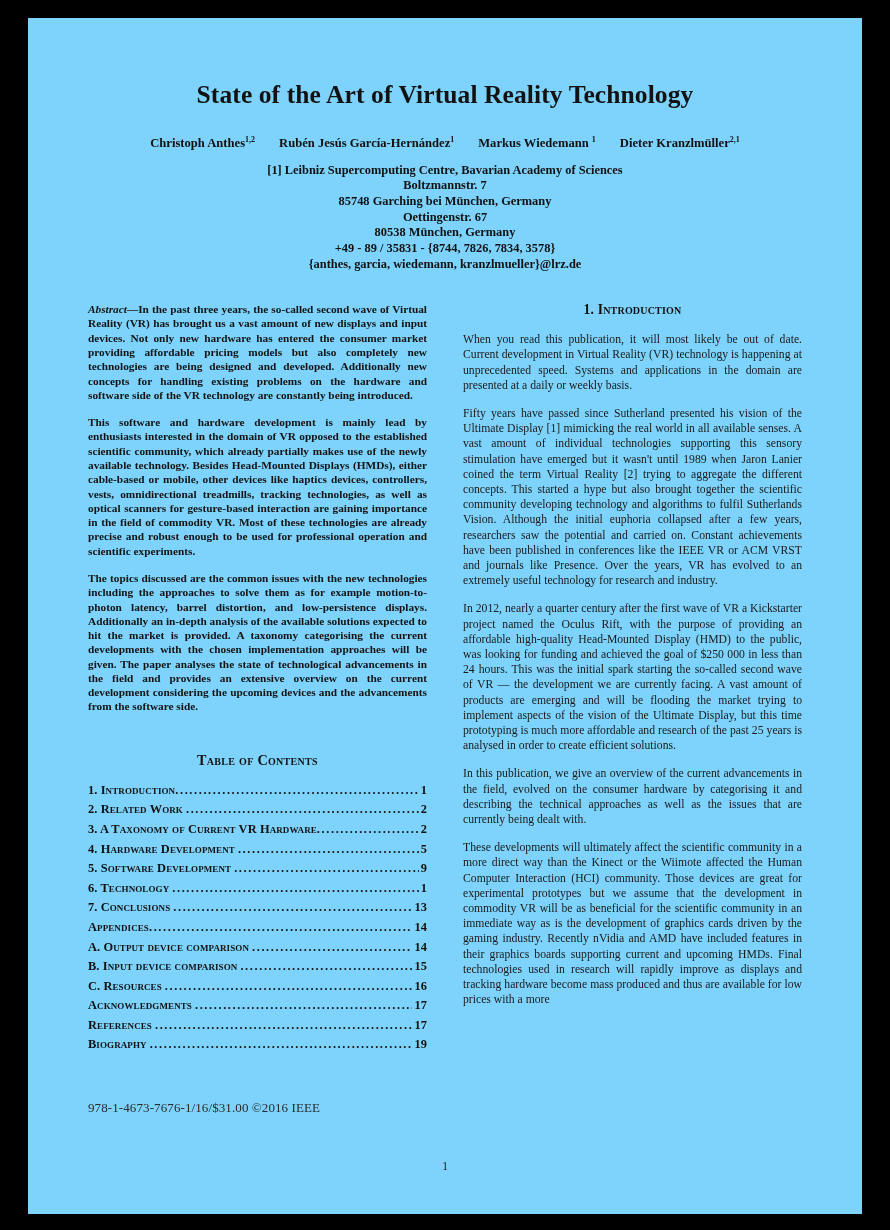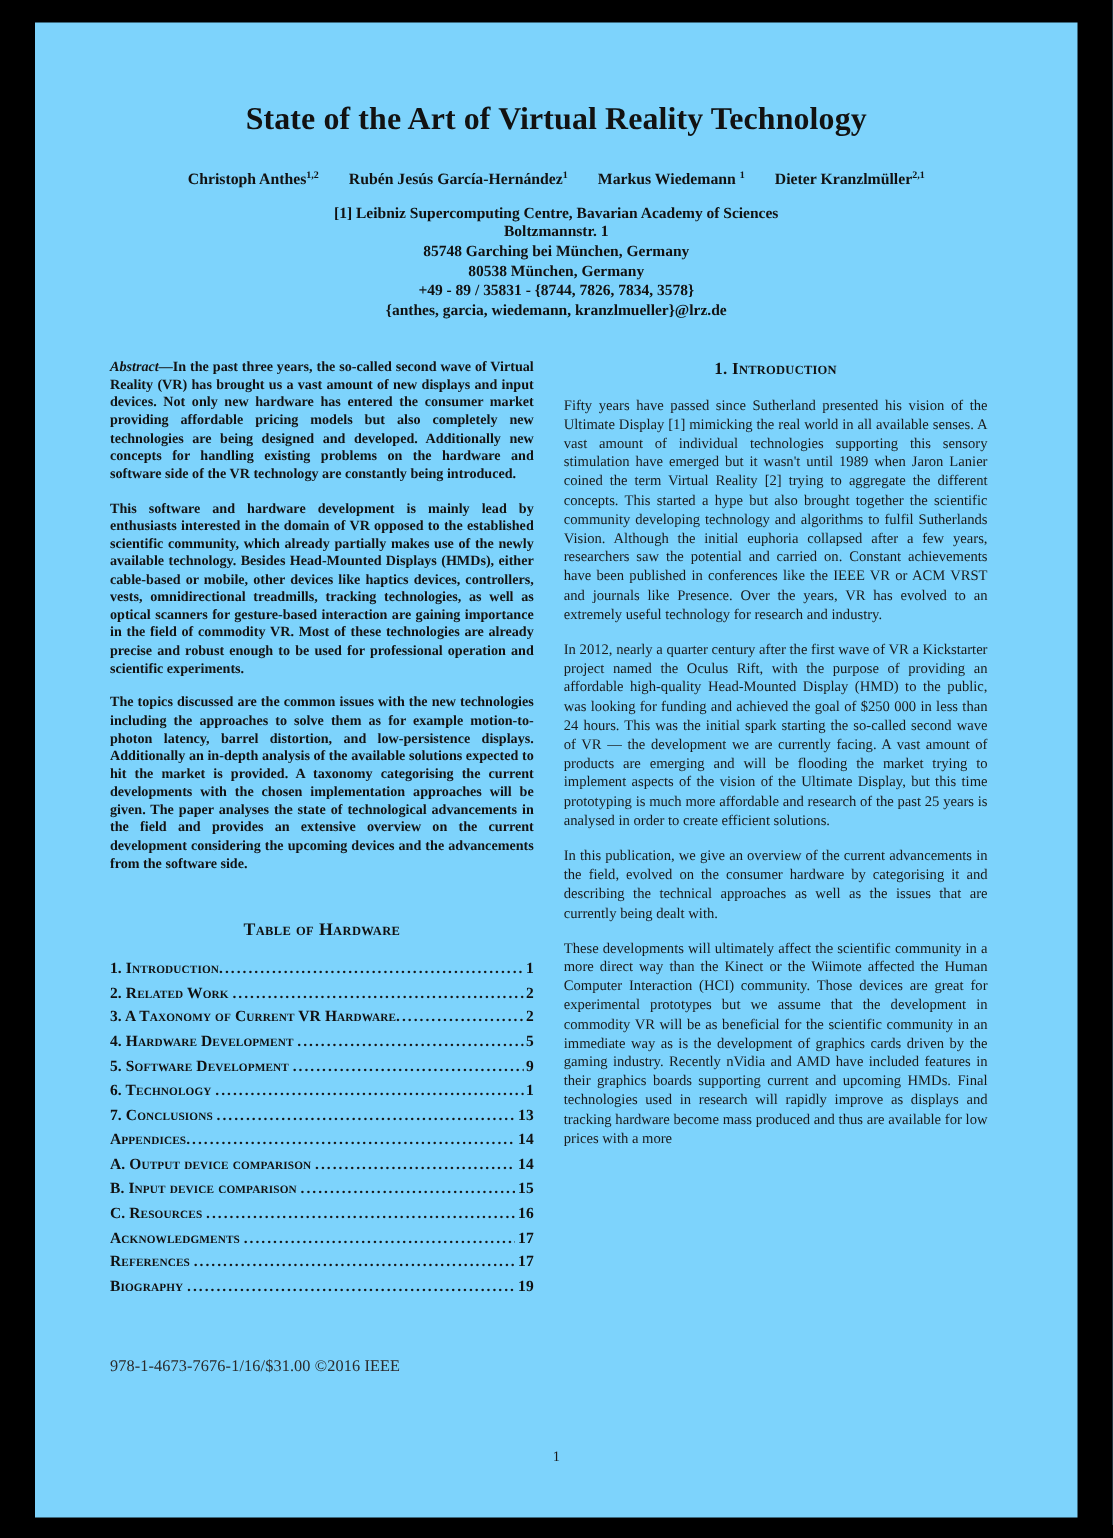--- a/index.html
+++ b/index.html
@@ -69,21 +69,21 @@
     color: #111111;
     line-height: 1.26;
     margin-top: 12px;
   }
   .affil-line { white-space: nowrap; }
 
   
   .columns {
     display: flex;
     margin-top: 30px;
-    gap: 24px;
+    gap: 36px;
   }
   .col {
     width: 339px;
   }
 
   .abstract-p {
     font-size: 11.3px;
     font-weight: bold;
     text-align: justify;
     line-height: 1.265;
@@ -192,38 +192,39 @@
 
     <div class="author-row">
       <span class="author-name"><span>Christoph Anthes</span><sup>1,2</sup></span>
       <span class="author-name"><span>Rubén Jesús García-Hernández</span><sup>1</sup></span>
       <span class="author-name"><span>Markus Wiedemann </span><sup>1</sup></span>
       <span class="author-name"><span>Dieter Kranzlmüller</span><sup>2,1</sup></span>
     </div>
 
     <div class="affil-block">
       <div class="affil-line">[1] Leibniz Supercomputing Centre, Bavarian Academy of Sciences</div>
-      <div class="affil-line">Boltzmannstr. 1</div>
+      <div class="affil-line">Boltzmannstr. 7</div>
       <div class="affil-line">85748 Garching bei München, Germany</div>
+      <div class="affil-line">Oettingenstr. 67</div>
       <div class="affil-line">80538 München, Germany</div>
       <div class="affil-line">+49 - 89 / 35831 - {8744, 7826, 7834, 3578}</div>
       <div class="affil-line">{anthes, garcia, wiedemann, kranzlmueller}@lrz.de</div>
     </div>
 
     <div class="columns">
 
       <div class="col">
 
         <p class="abstract-p"><span class="abs-lead">Abstract—</span><span>In the past three years, the so-called second wave of Virtual Reality (VR) has brought us a vast amount of new displays and input devices. Not only new hardware has entered the consumer market providing affordable pricing models but also completely new technologies are being designed and developed. Additionally new concepts for handling existing problems on the hardware and software side of the VR technology are constantly being introduced.</span></p>
 
         <p class="abstract-p">This software and hardware development is mainly lead by enthusiasts interested in the domain of VR opposed to the established scientific community, which already partially makes use of the newly available technology. Besides Head-Mounted Displays (HMDs), either cable-based or mobile, other devices like haptics devices, controllers, vests, omnidirectional treadmills, tracking technologies, as well as optical scanners for gesture-based interaction are gaining importance in the field of commodity VR. Most of these technologies are already precise and robust enough to be used for professional operation and scientific experiments.</p>
 
         <p class="abstract-p">The topics discussed are the common issues with the new technologies including the approaches to solve them as for example motion-to-photon latency, barrel distortion, and low-persistence displays. Additionally an in-depth analysis of the available solutions expected to hit the market is provided. A taxonomy categorising the current developments with the chosen implementation approaches will be given. The paper analyses the state of technological advancements in the field and provides an extensive overview on the current development considering the upcoming devices and the advancements from the software side.</p>
 
-        <div class="toc-heading">Table of Hardware</div>
+        <div class="toc-heading">Table of Contents</div>
 
         <ul class="toc-list">
           <li class="toc-item tight">
             <span class="toc-label">1. Introduction</span>
             <span class="toc-dots">........................................................</span>
             <span class="toc-page">1</span>
           </li>
           <li class="toc-item">
             <span class="toc-label">2. Related Work</span>
             <span class="toc-dots">........................................................</span>
@@ -292,20 +293,21 @@
         </ul>
 
         <div class="copyright">978-1-4673-7676-1/16/$31.00 ©2016 IEEE</div>
 
       </div>
 
       <div class="col">
 
         <div class="section-heading">1. Introduction</div>
 
+        <p class="body-p">When you read this publication, it will most likely be out of date. Current development in Virtual Reality (VR) technology is happening at unprecedented speed. Systems and applications in the domain are presented at a daily or weekly basis.</p>
         <p class="body-p">Fifty years have passed since Sutherland presented his vision of the Ultimate Display [1] mimicking the real world in all available senses. A vast amount of individual technologies supporting this sensory stimulation have emerged but it wasn't until 1989 when Jaron Lanier coined the term Virtual Reality [2] trying to aggregate the different concepts. This started a hype but also brought together the scientific community developing technology and algorithms to fulfil Sutherlands Vision. Although the initial euphoria collapsed after a few years, researchers saw the potential and carried on. Constant achievements have been published in conferences like the IEEE VR or ACM VRST and journals like Presence. Over the years, VR has evolved to an extremely useful technology for research and industry.</p>
         <p class="body-p">In 2012, nearly a quarter century after the first wave of VR a Kickstarter project named the Oculus Rift, with the purpose of providing an affordable high-quality Head-Mounted Display (HMD) to the public, was looking for funding and achieved the goal of $250 000 in less than 24 hours. This was the initial spark starting the so-called second wave of VR — the development we are currently facing. A vast amount of products are emerging and will be flooding the market trying to implement aspects of the vision of the Ultimate Display, but this time prototyping is much more affordable and research of the past 25 years is analysed in order to create efficient solutions.</p>
         <p class="body-p">In this publication, we give an overview of the current advancements in the field, evolved on the consumer hardware by categorising it and describing the technical approaches as well as the issues that are currently being dealt with.</p>
         <p class="body-p">These developments will ultimately affect the scientific community in a more direct way than the Kinect or the Wiimote affected the Human Computer Interaction (HCI) community. Those devices are great for experimental prototypes but we assume that the development in commodity VR will be as beneficial for the scientific community in an immediate way as is the development of graphics cards driven by the gaming industry. Recently nVidia and AMD have included features in their graphics boards supporting current and upcoming HMDs. Final technologies used in research will rapidly improve as displays and tracking hardware become mass produced and thus are available for low prices with a more</p>
 
       </div>
 
     </div>
   </div>
 

